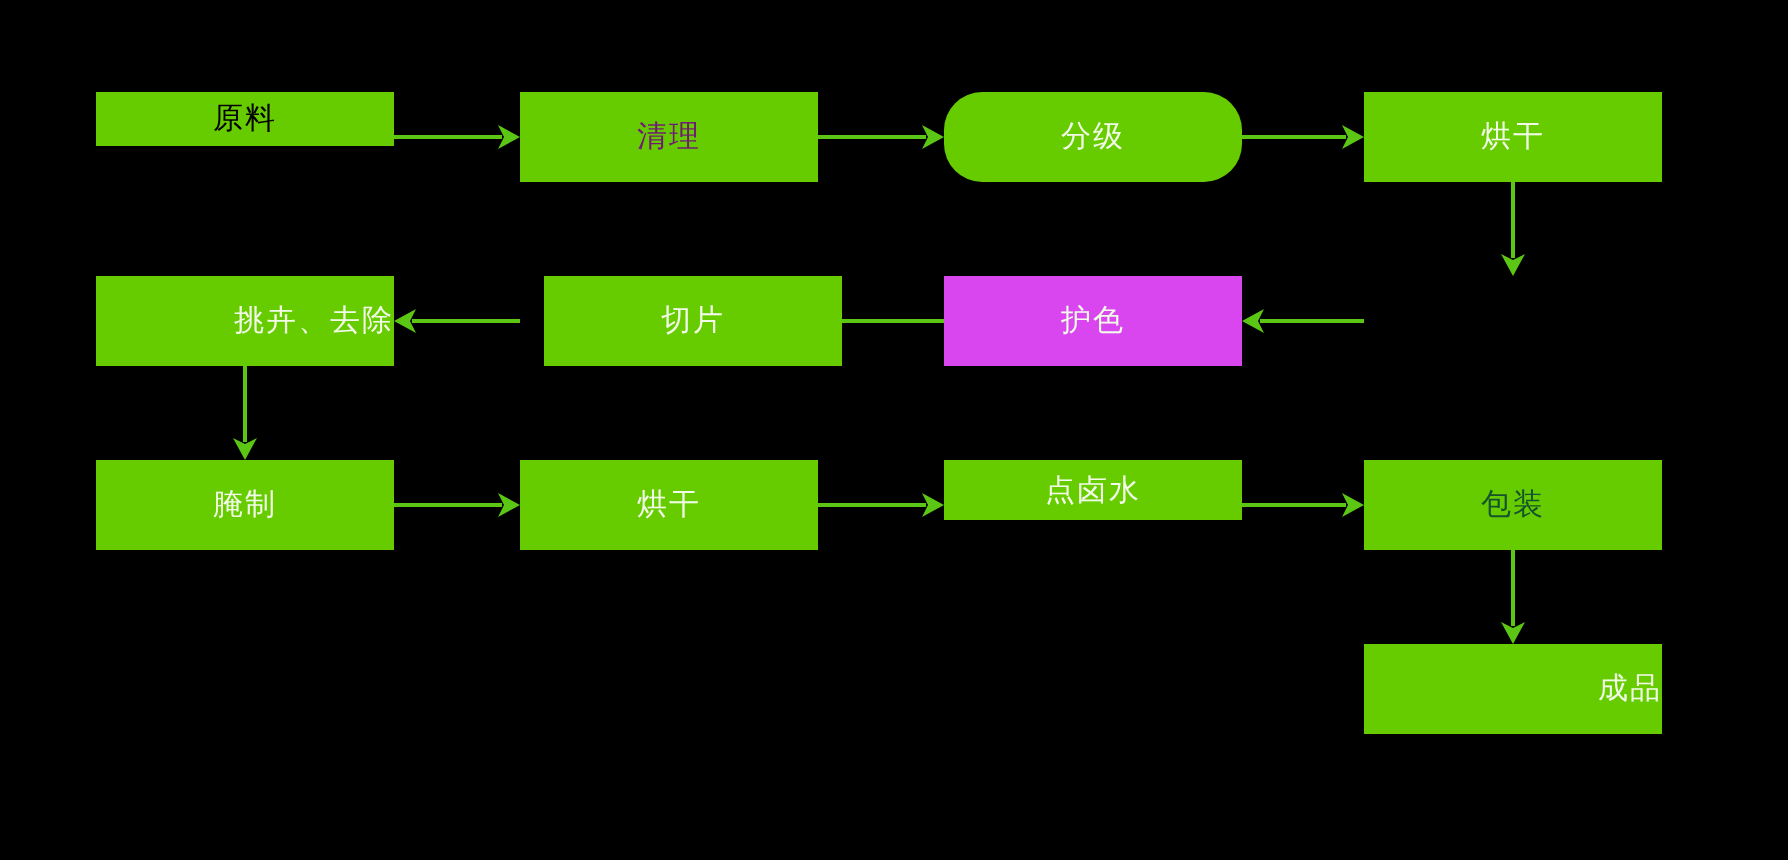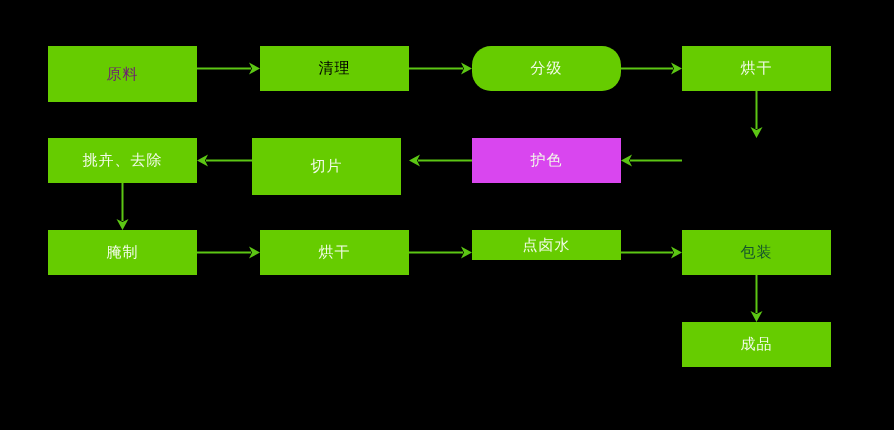--- a/index.html
+++ b/index.html
@@ -80,49 +80,49 @@
       <g></g>
       <line x1="409" y1="252.5" x2="463" y2="252.5" stroke="#5cc614" stroke-width="2"></line>
       <polygon points="472,252.5 461,246.5 464,252.5 461,258.5" fill="#5cc614"></polygon>
       <g></g>
       <line x1="621" y1="252.5" x2="673" y2="252.5" stroke="#5cc614" stroke-width="2"></line>
       <polygon points="682,252.5 671,246.5 674,252.5 671,258.5" fill="#5cc614"></polygon>
       <g></g>
       <line x1="756.5" y1="275" x2="756.5" y2="313" stroke="#5cc614" stroke-width="2"></line>
       <polygon points="756.5,322 750.5,311 756.5,314 762.5,311" fill="#5cc614"></polygon>
     </svg>
-<div class="node" style="left: 48px; top: 46px; width: 149px; height: 56px; background: rgb(102, 204, 0); color: #701a75;">
+<div class="node" style="left: 48px; top: 46px; width: 149px; height: 27px; background: rgb(102, 204, 0); color: #000000;">
       <span class="node-label">原料</span>
     </div>
-    <div class="node" style="left: 260px; top: 46px; width: 149px; height: 45px; background: rgb(102, 204, 0); color: #000000;">
+    <div class="node" style="left: 260px; top: 46px; width: 149px; height: 45px; background: rgb(102, 204, 0); color: #701a75;">
       <span class="node-label">清理</span>
     </div>
     <div class="node" style="left: 472px; top: 46px; width: 149px; height: 45px; background: rgb(102, 204, 0); color: rgb(242, 251, 232); border-radius: 19px;">
       <span class="node-label">分级</span>
     </div>
     <div class="node" style="left: 682px; top: 46px; width: 149px; height: 45px; background: rgb(102, 204, 0); color: rgb(242, 251, 232);">
       <span class="node-label">烘干</span>
     </div>
     <div class="node" style="left: 472px; top: 138px; width: 149px; height: 45px; background: #d946ef; color: rgb(242, 251, 232);">
       <span class="node-label">护色</span>
     </div>
-    <div class="node" style="left: 252px; top: 138px; width: 149px; height: 57px; background: rgb(102, 204, 0); color: rgb(242, 251, 232);">
+    <div class="node" style="left: 272px; top: 138px; width: 149px; height: 45px; background: rgb(102, 204, 0); color: rgb(242, 251, 232);">
       <span class="node-label">切片</span>
     </div>
-    <div class="node" style="left: 48px; top: 138px; width: 149px; height: 45px; background: rgb(102, 204, 0); color: rgb(242, 251, 232);">
+    <div class="node" style="left: 48px; top: 138px; width: 149px; height: 45px; background: rgb(102, 204, 0); color: rgb(242, 251, 232); justify-content: flex-end;">
       <span class="node-label">挑卉、去除</span>
     </div>
     <div class="node" style="left: 48px; top: 230px; width: 149px; height: 45px; background: rgb(102, 204, 0); color: rgb(242, 251, 232); align-items: center;">
       <span class="node-label">腌制</span>
     </div>
     <div class="node" style="left: 260px; top: 230px; width: 149px; height: 45px; background: rgb(102, 204, 0); color: rgb(242, 251, 232);">
       <span class="node-label">烘干</span>
     </div>
     <div class="node" style="left: 472px; top: 230px; width: 149px; height: 30px; background: rgb(102, 204, 0); color: rgb(242, 251, 232);">
       <span class="node-label">点卤水</span>
     </div>
     <div class="node" style="left: 682px; top: 230px; width: 149px; height: 45px; background: rgb(102, 204, 0); color: #14532d;">
       <span class="node-label">包装</span>
     </div>
-    <div class="node" style="left: 682px; top: 322px; width: 149px; height: 45px; background: rgb(102, 204, 0); color: rgb(242, 251, 232);">
+    <div class="node" style="left: 682px; top: 322px; width: 149px; height: 45px; background: rgb(102, 204, 0); color: rgb(242, 251, 232); justify-content: flex-end;">
       <span class="node-label">成品</span>
     </div>
   </div>
 
 </body></html>

